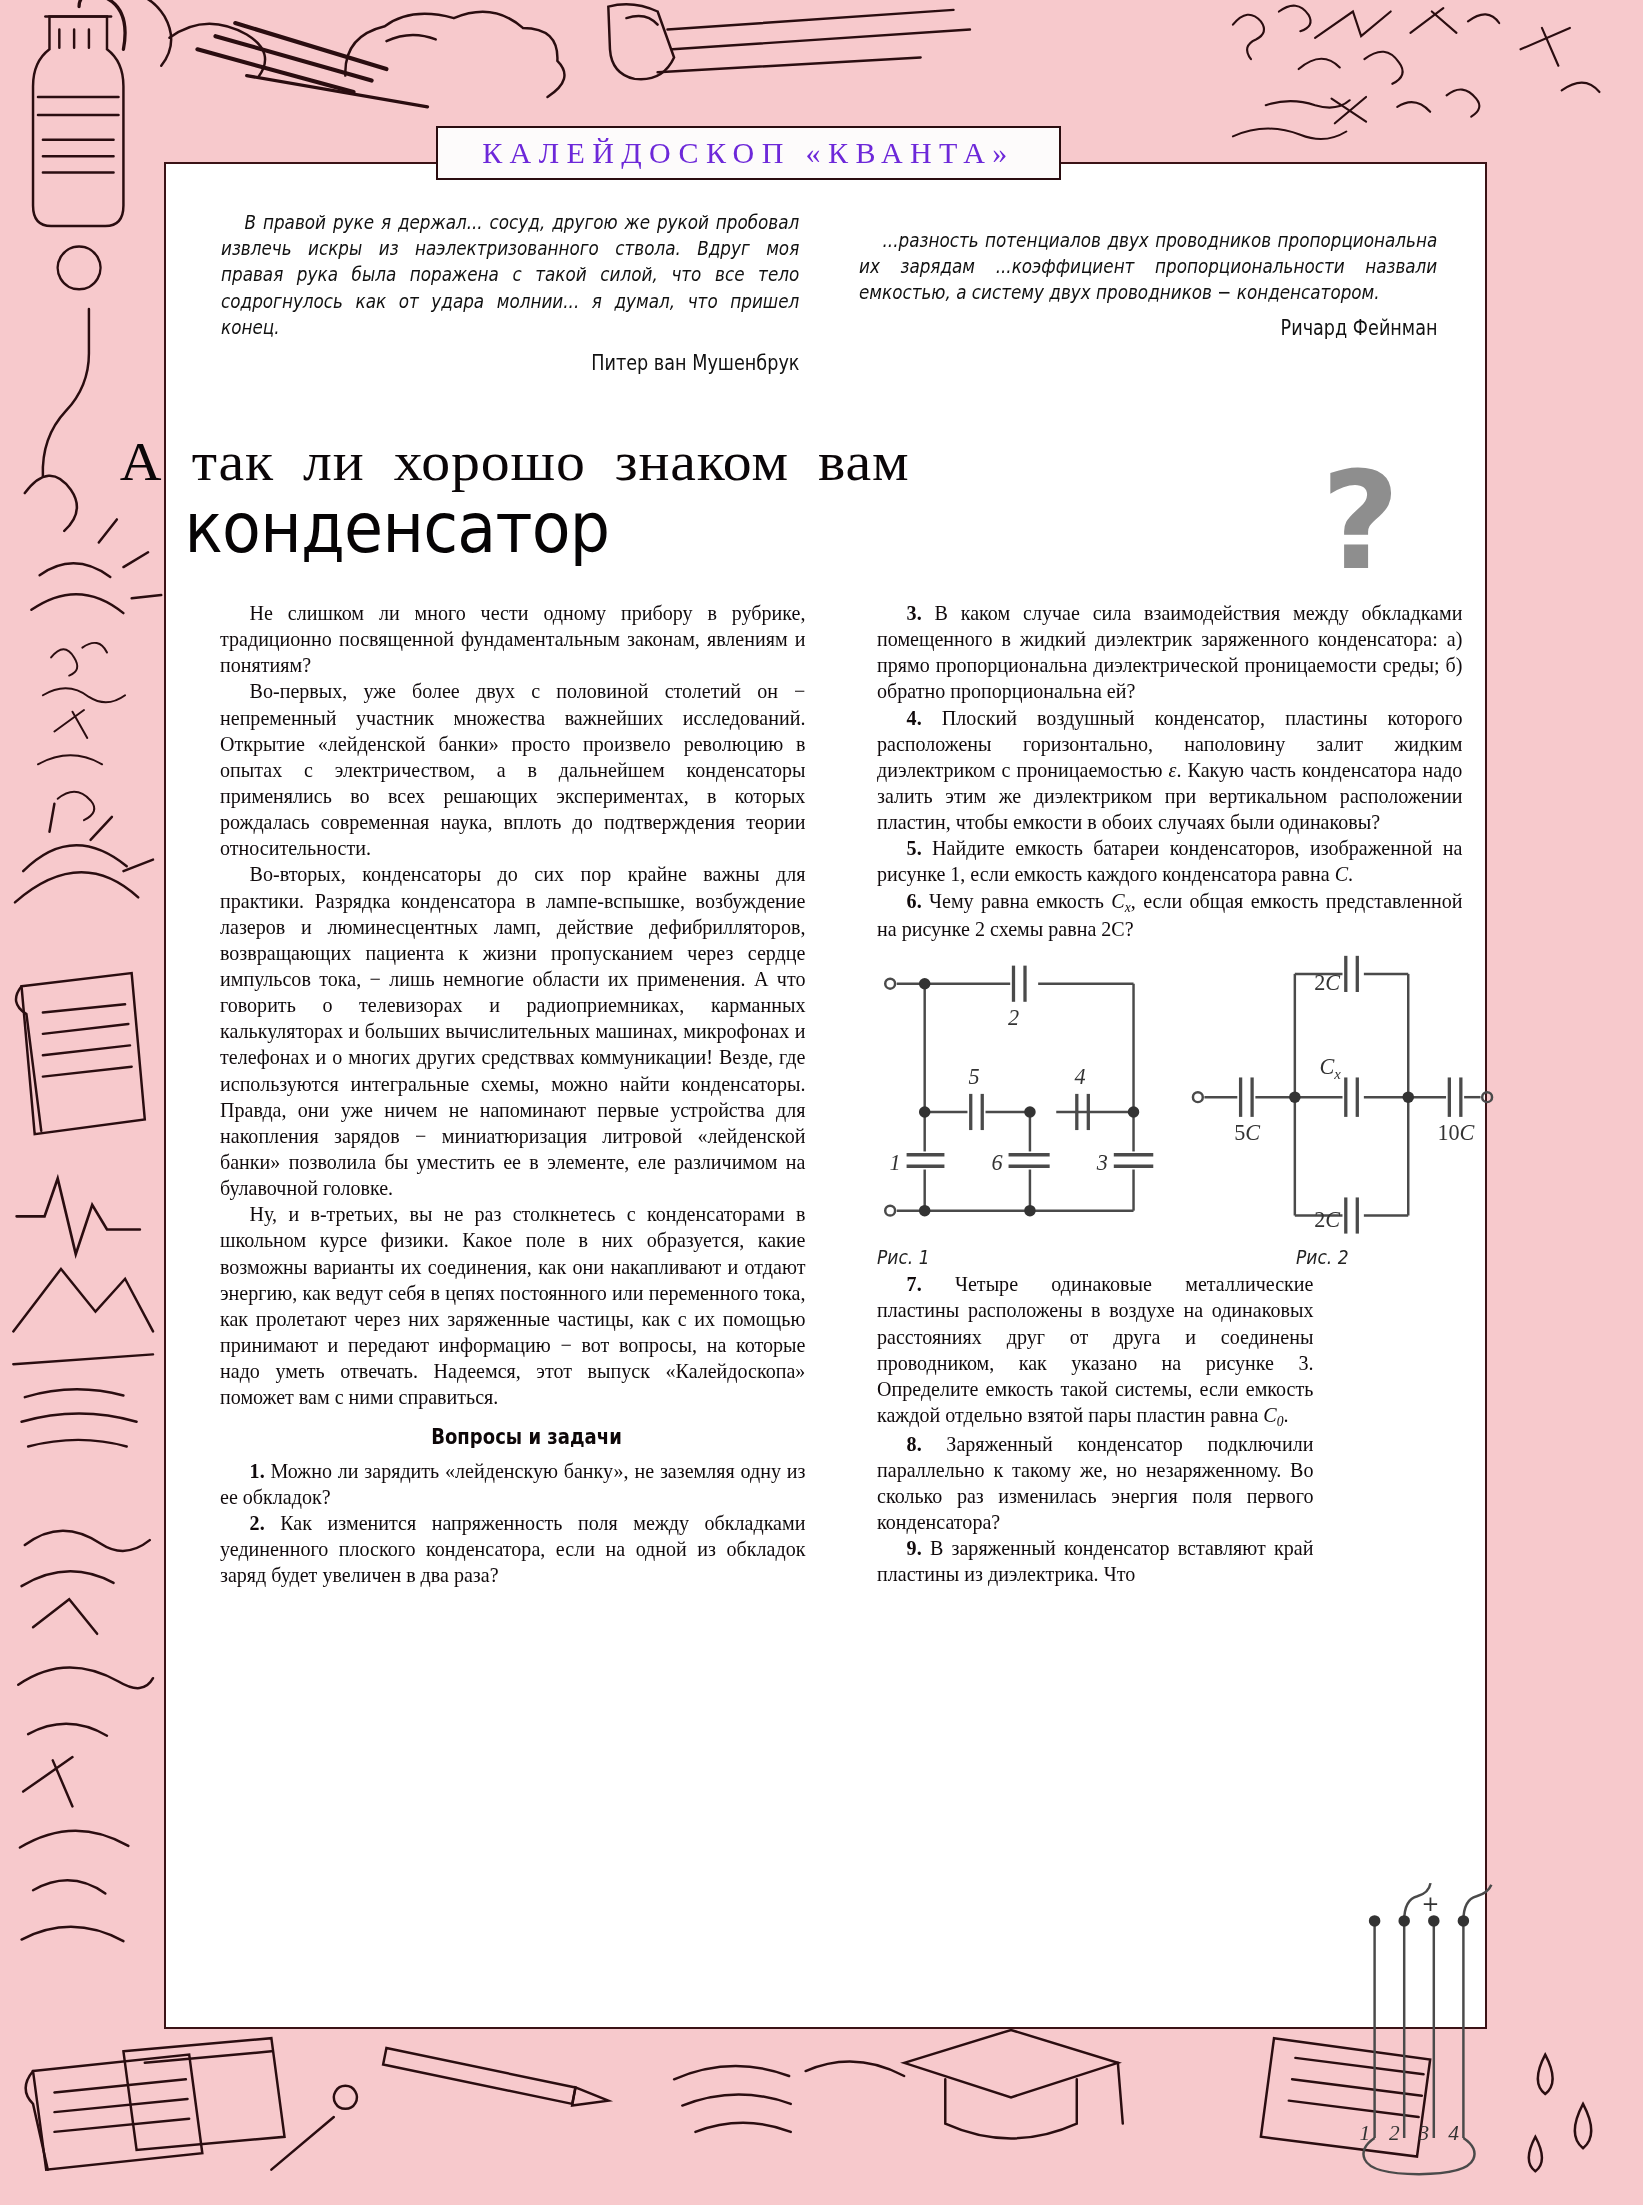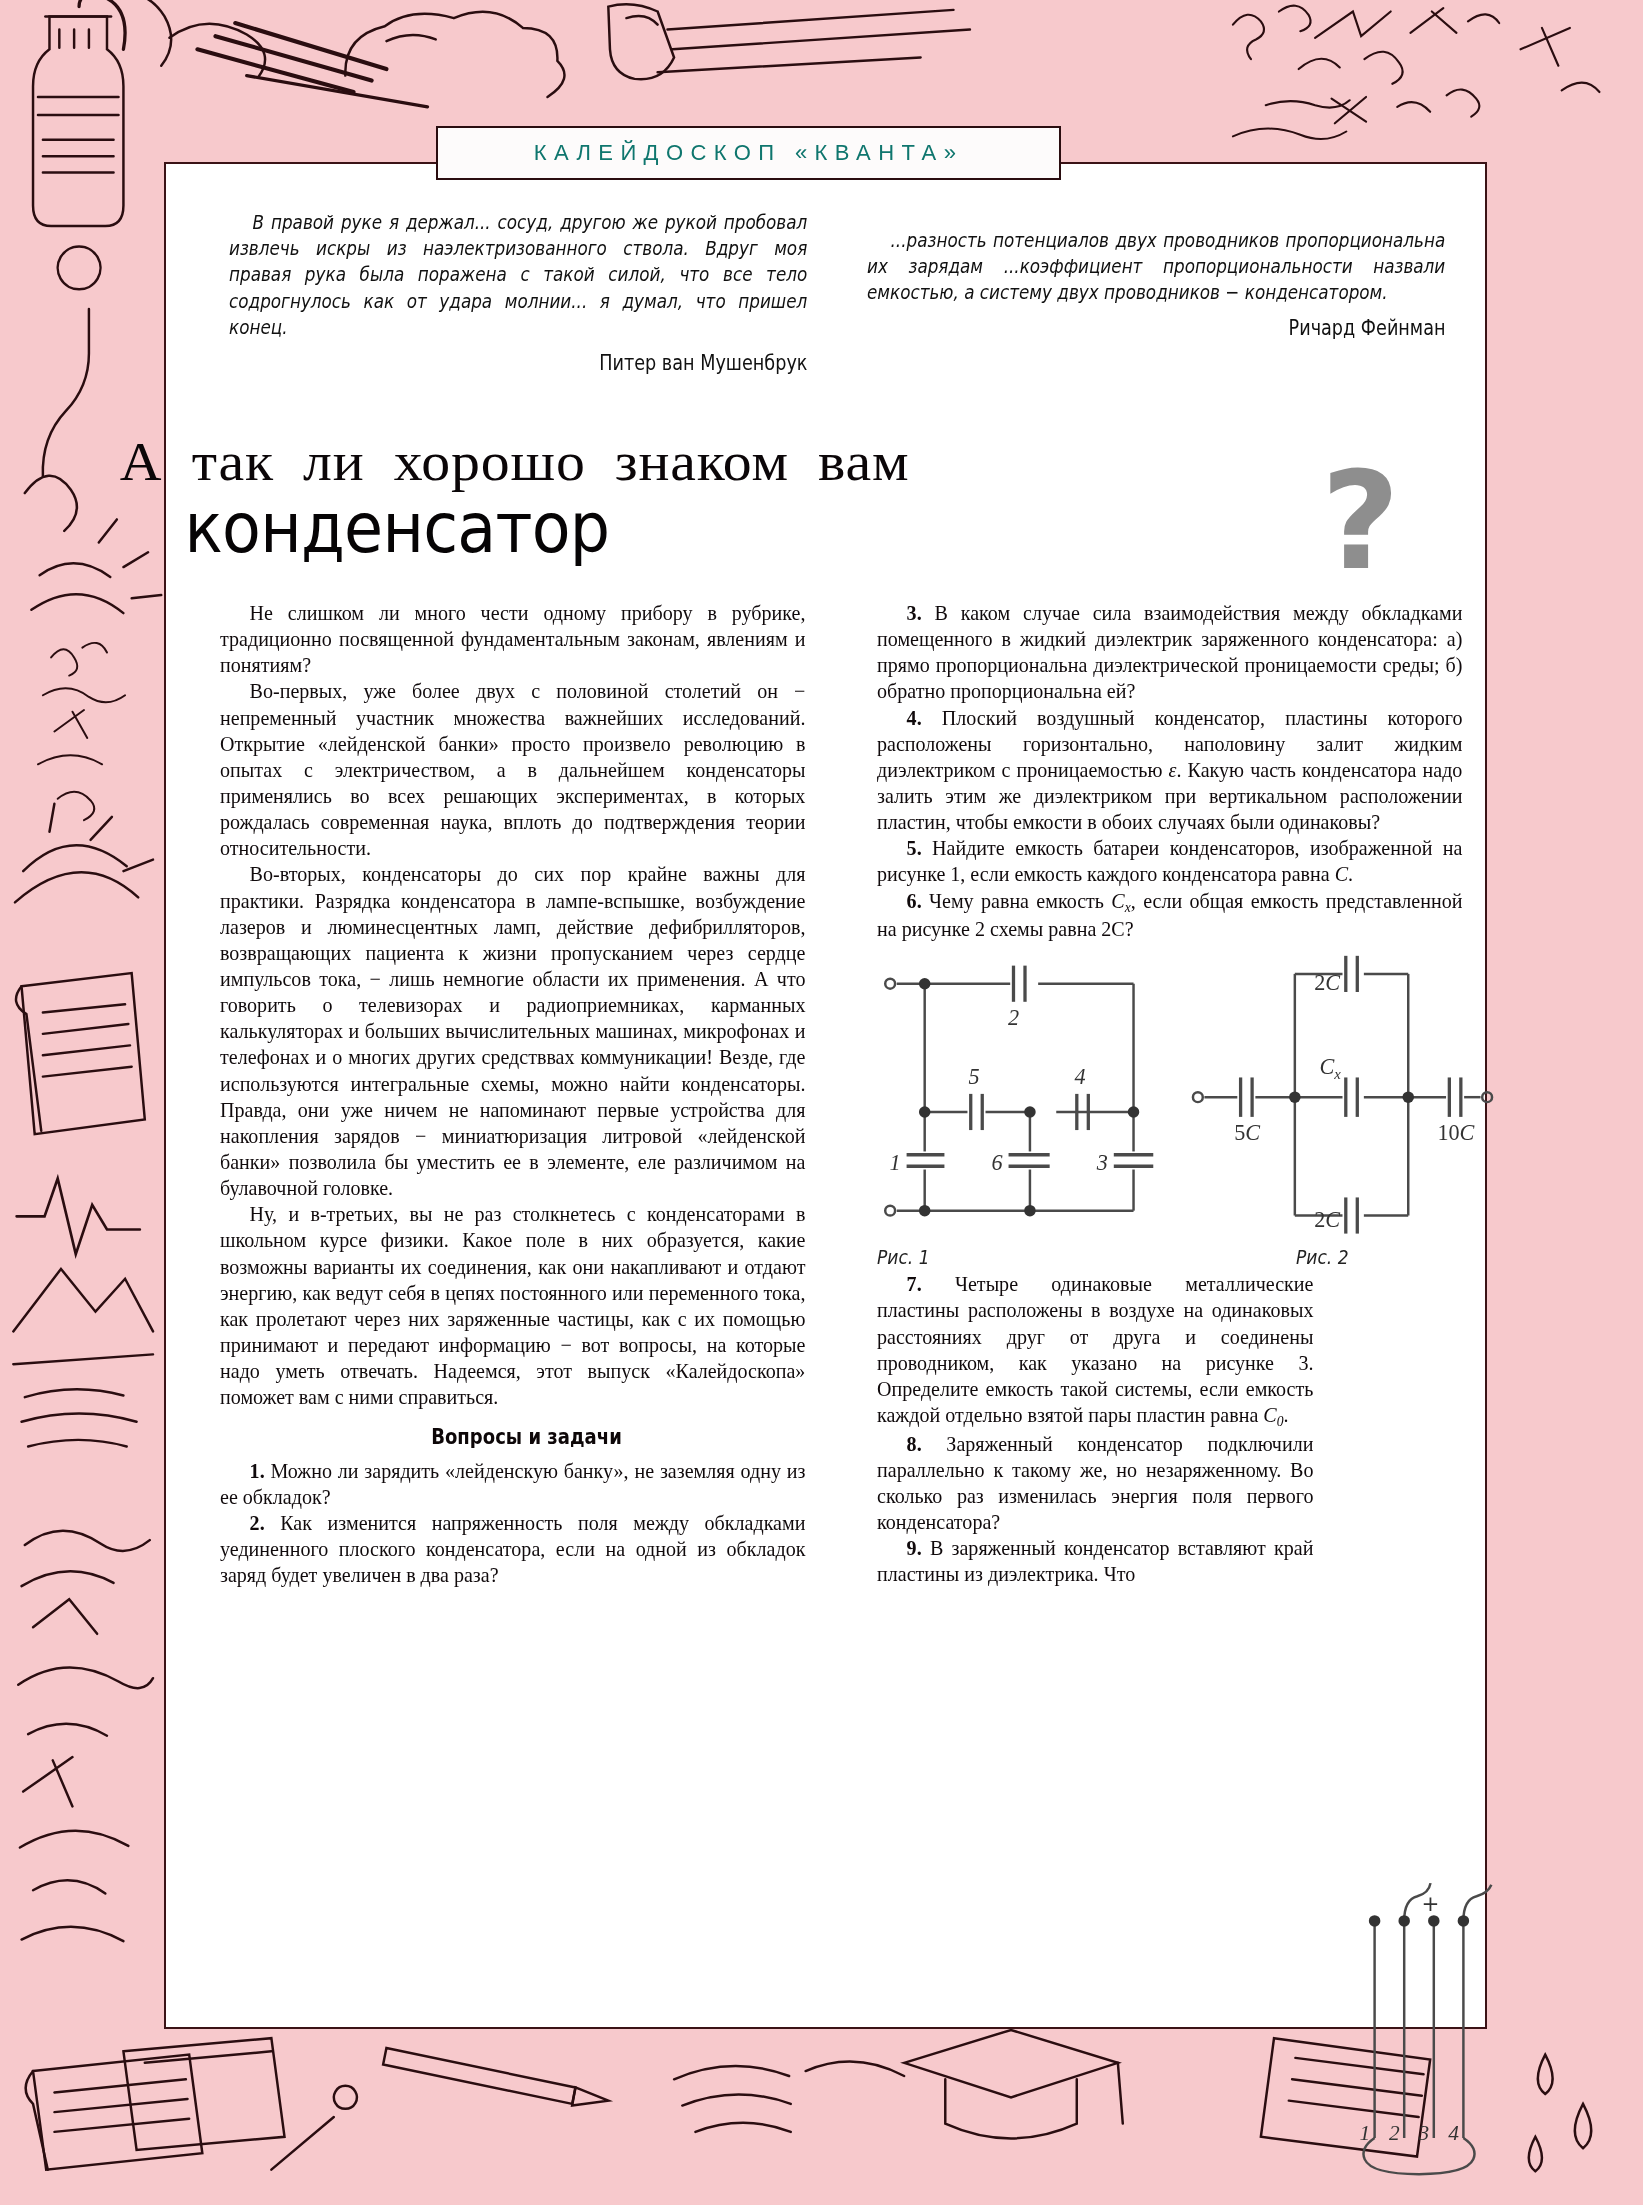--- a/index.html
+++ b/index.html
@@ -24,28 +24,28 @@
   }
 
   
   #rubric-banner{
     position:absolute;left:null;top:126px;left:436px;width:625px;height:54px;
     background:#fdfbfb;border:2.5px solid #2a0d10;box-sizing:border-box;
     display:flex;align-items:center;justify-content:center;
     z-index:9;
   }
   #rubric-banner .txt{
-    font-family:Liberation Sans, sans-serif;
-    font-size:22px;letter-spacing:7.4px;font-weight:400;color:#0f766e;
+    font-family:Liberation Serif, serif;
+    font-size:30px;letter-spacing:7.4px;font-weight:400;color:#6d28d9;
     white-space:nowrap;
   }
 
   
   .quote-cols{
-    position:absolute;left:12px;top:0;width:100%;
+    position:absolute;left:4px;top:0;width:100%;
     display:flex;gap:59px;padding:45px 51px 0 51px;box-sizing:border-box;
   }
   .qcol{width:calc(50% - 30px);}
   .quote-block{margin-bottom:21.4px;}
   .quote-text{
     font-family:"DejaVu Sans", sans-serif;
     font-style:italic;font-size:20px;line-height:1.31;
     text-align:justify;text-indent:28px;
     color:#111;
     transform:scaleX(0.84);transform-origin:left top;width:119%;

